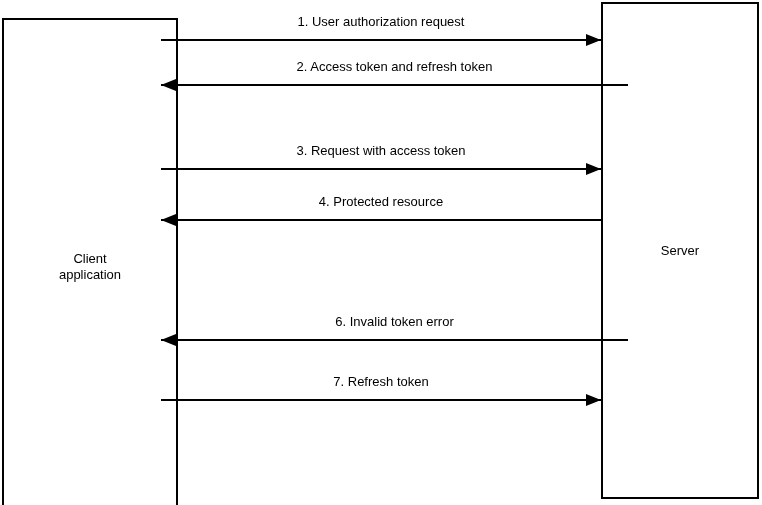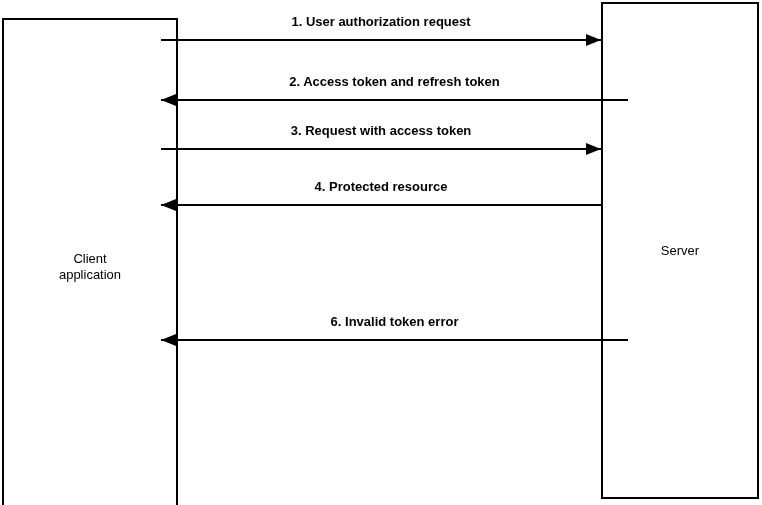--- a/index.html
+++ b/index.html
@@ -31,21 +31,20 @@
     line-height: 16px;
   }
   .actor-box.left  { left: 2px;   width: 176px; margin-top: 16px; }
   .actor-box.right { left: 601px; width: 158px; justify-content: center; }
 
   .message {
     position: absolute;
     left: 161px;
     width: 440px;
     height: 34px;
-    font-weight: bold;
   }
   .message-label {
     position: absolute;
     left: 0;
     right: 0;
     bottom: 11px;
     text-align: center;
     font-size: 13px;
     line-height: 16px;
     white-space: nowrap;
@@ -76,23 +75,23 @@
   .dir-right .arrow-head {
     right: 0;
     border-left: 15px solid #000000;
   }
   .dir-left .arrow-head {
     left: 0;
     border-right: 15px solid #000000;
   }
   
   .msg-0 { top: 7px; }
-  .msg-1 { top: 67px; padding-left: 27px; }
-  .msg-2 { top: 116px; }
-  .msg-3 { top: 172px; }
+  .msg-1 { top: 52px; padding-left: 27px; }
+  .msg-2 { top: 136px; }
+  .msg-3 { top: 187px; }
   .msg-4 { top: 247px; }
   .msg-5 { top: 307px; padding-left: 27px; }
   .msg-6 { top: 367px; }
   .msg-7 { top: 427px; }
 </style>
 </head>
 <body>
 
 <div class="canvas">
 
@@ -141,15 +140,22 @@
 
 
   <div class="message msg-5 dir-left">
     <div class="message-label">6. Invalid token error</div>
     <div class="arrow">
       <div class="arrow-line"></div>
       <div class="arrow-head"></div>
     </div>
   </div>
 
+  <div class="message msg-6 dir-right">
+    <div class="message-label">7. Refresh token</div>
+    <div class="arrow">
+      <div class="arrow-line"></div>
+      <div class="arrow-head"></div>
+    </div>
+  </div>
 
 
 </div>
 
 </body></html>

